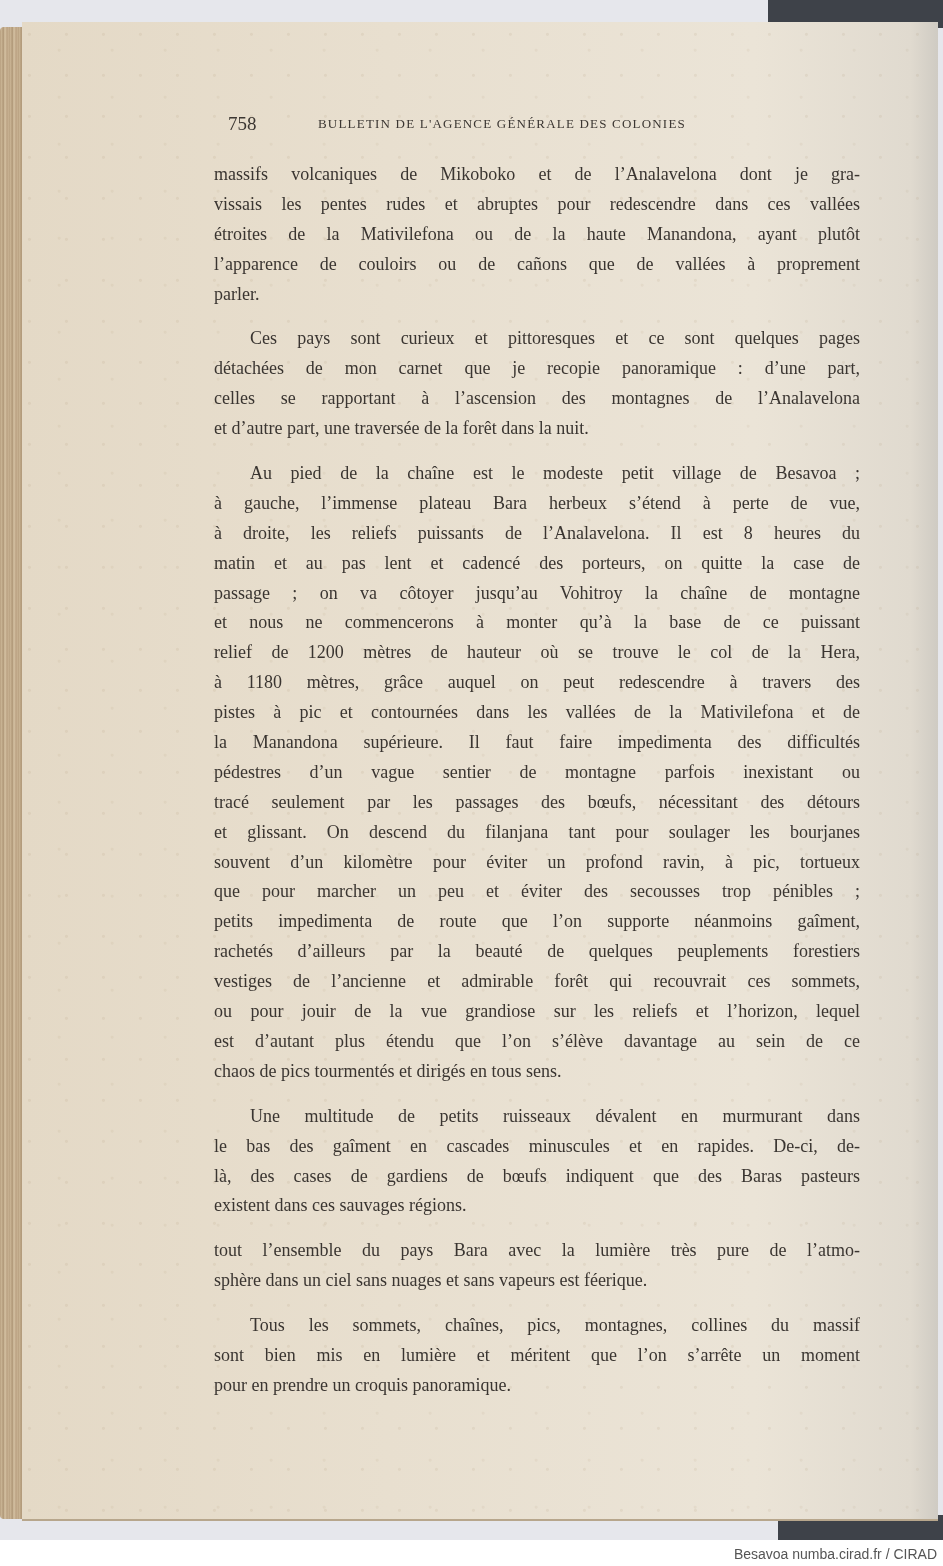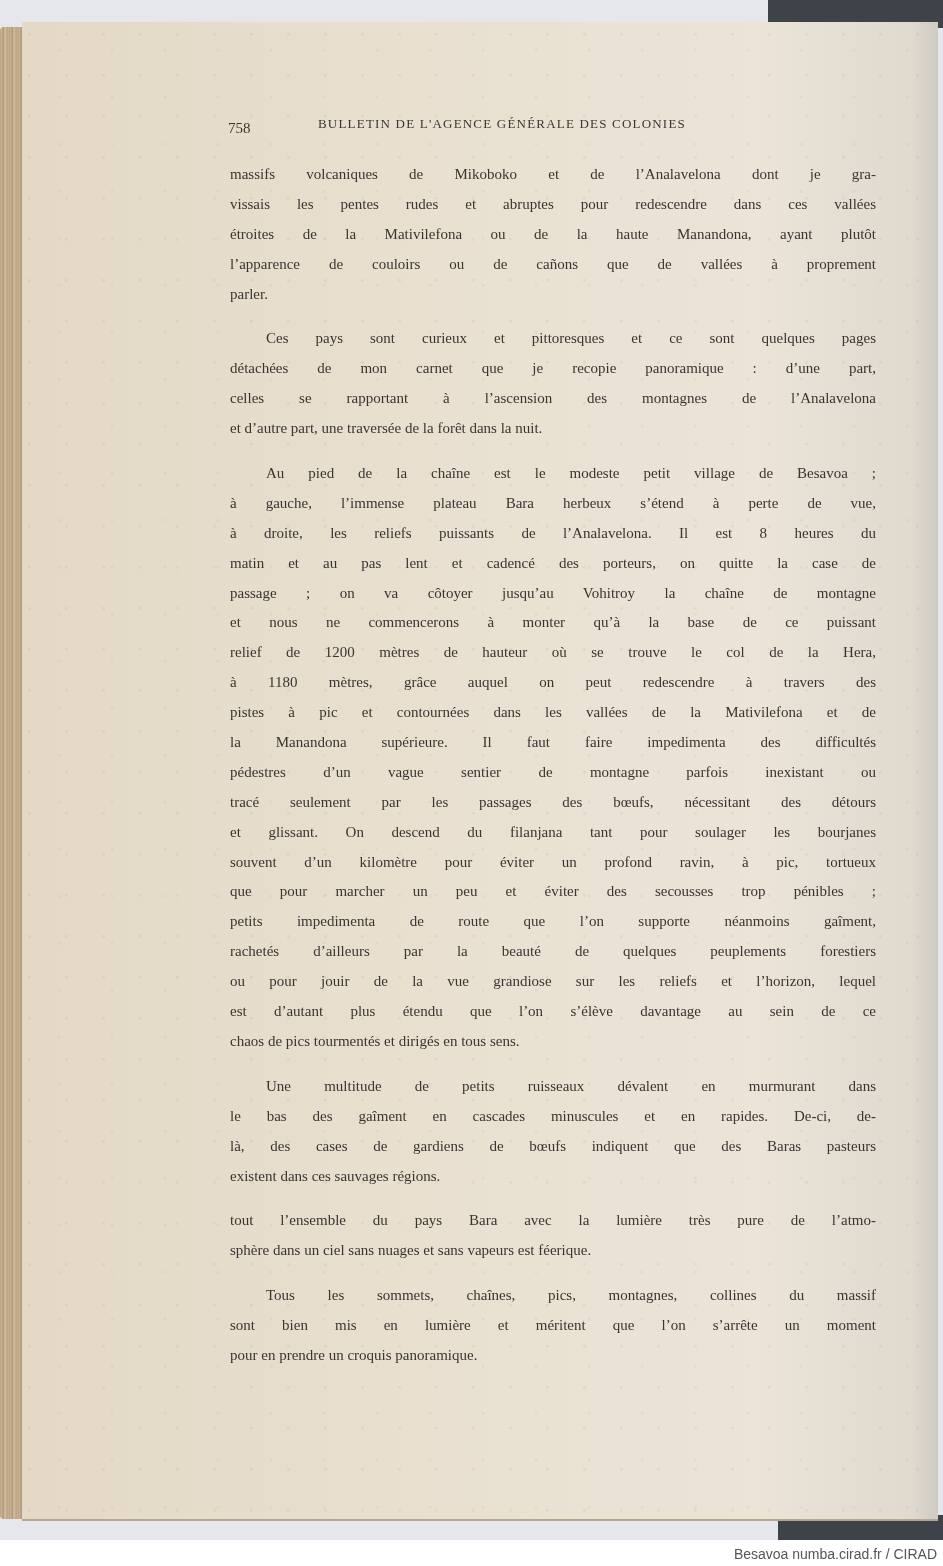--- a/index.html
+++ b/index.html
@@ -60,38 +60,37 @@
     .running-head {
       position: absolute;
       left: 228px; top: 113px;
       width: 548px;
       height: 22px;
       color: #3b3632;
     }
     .page-number {
       position: absolute;
       left: 0; top: 0;
-      font-size: 15px;
+      font-size: 19px;
       letter-spacing: 0px;
-      margin-top: 7px;
     }
     .header-title {
       position: absolute;
       left: 90px; top: 3px;
       font-size: 13px;
       letter-spacing: 1.2px;
       font-variant: small-caps;
       white-space: nowrap;
     }
     .body-text {
       position: absolute;
-      left: 230px; top: 160px;
+      left: 214px; top: 160px;
       width: 646px;
       color: #3a3531;
-      font-size: 15px;
+      font-size: 18px;
       line-height: 29.9px;
       text-align: justify;
     }
     .para {
       margin: 0;
       text-indent: 0;
     }
     .para + .para {
       margin-top: 15px;
     }
@@ -157,20 +156,21 @@
       <span class="line">à 1180 mètres, grâce auquel on peut redescendre à travers des</span>
       <span class="line">pistes à pic et contournées dans les vallées de la Mativilefona et de</span>
       <span class="line">la Manandona supérieure. Il faut faire impedimenta des difficultés</span>
       <span class="line">pédestres d’un vague sentier de montagne parfois inexistant ou</span>
       <span class="line">tracé seulement par les passages des bœufs, nécessitant des détours</span>
       <span class="line">et glissant. On descend du filanjana tant pour soulager les bourjanes</span>
       <span class="line">souvent d’un kilomètre pour éviter un profond ravin, à pic, tortueux</span>
       <span class="line">que pour marcher un peu et éviter des secousses trop pénibles ;</span>
       <span class="line">petits impedimenta de route que l’on supporte néanmoins gaîment,</span>
       <span class="line">rachetés d’ailleurs par la beauté de quelques peuplements forestiers</span>
+      <span class="line">vestiges de l’ancienne et admirable forêt qui recouvrait ces sommets,</span>
       <span class="line">ou pour jouir de la vue grandiose sur les reliefs et l’horizon, lequel</span>
       <span class="line">est d’autant plus étendu que l’on s’élève davantage au sein de ce</span>
       <span class="line last">chaos de pics tourmentés et dirigés en tous sens.</span>
     </div>
     <div class="para">
       <span class="line indented">Une multitude de petits ruisseaux dévalent en murmurant dans</span>
       <span class="line">le bas des gaîment en cascades minuscules et en rapides. De-ci, de-</span>
       <span class="line">là, des cases de gardiens de bœufs indiquent que des Baras pasteurs</span>
       <span class="line last">existent dans ces sauvages régions.</span>
     </div>

